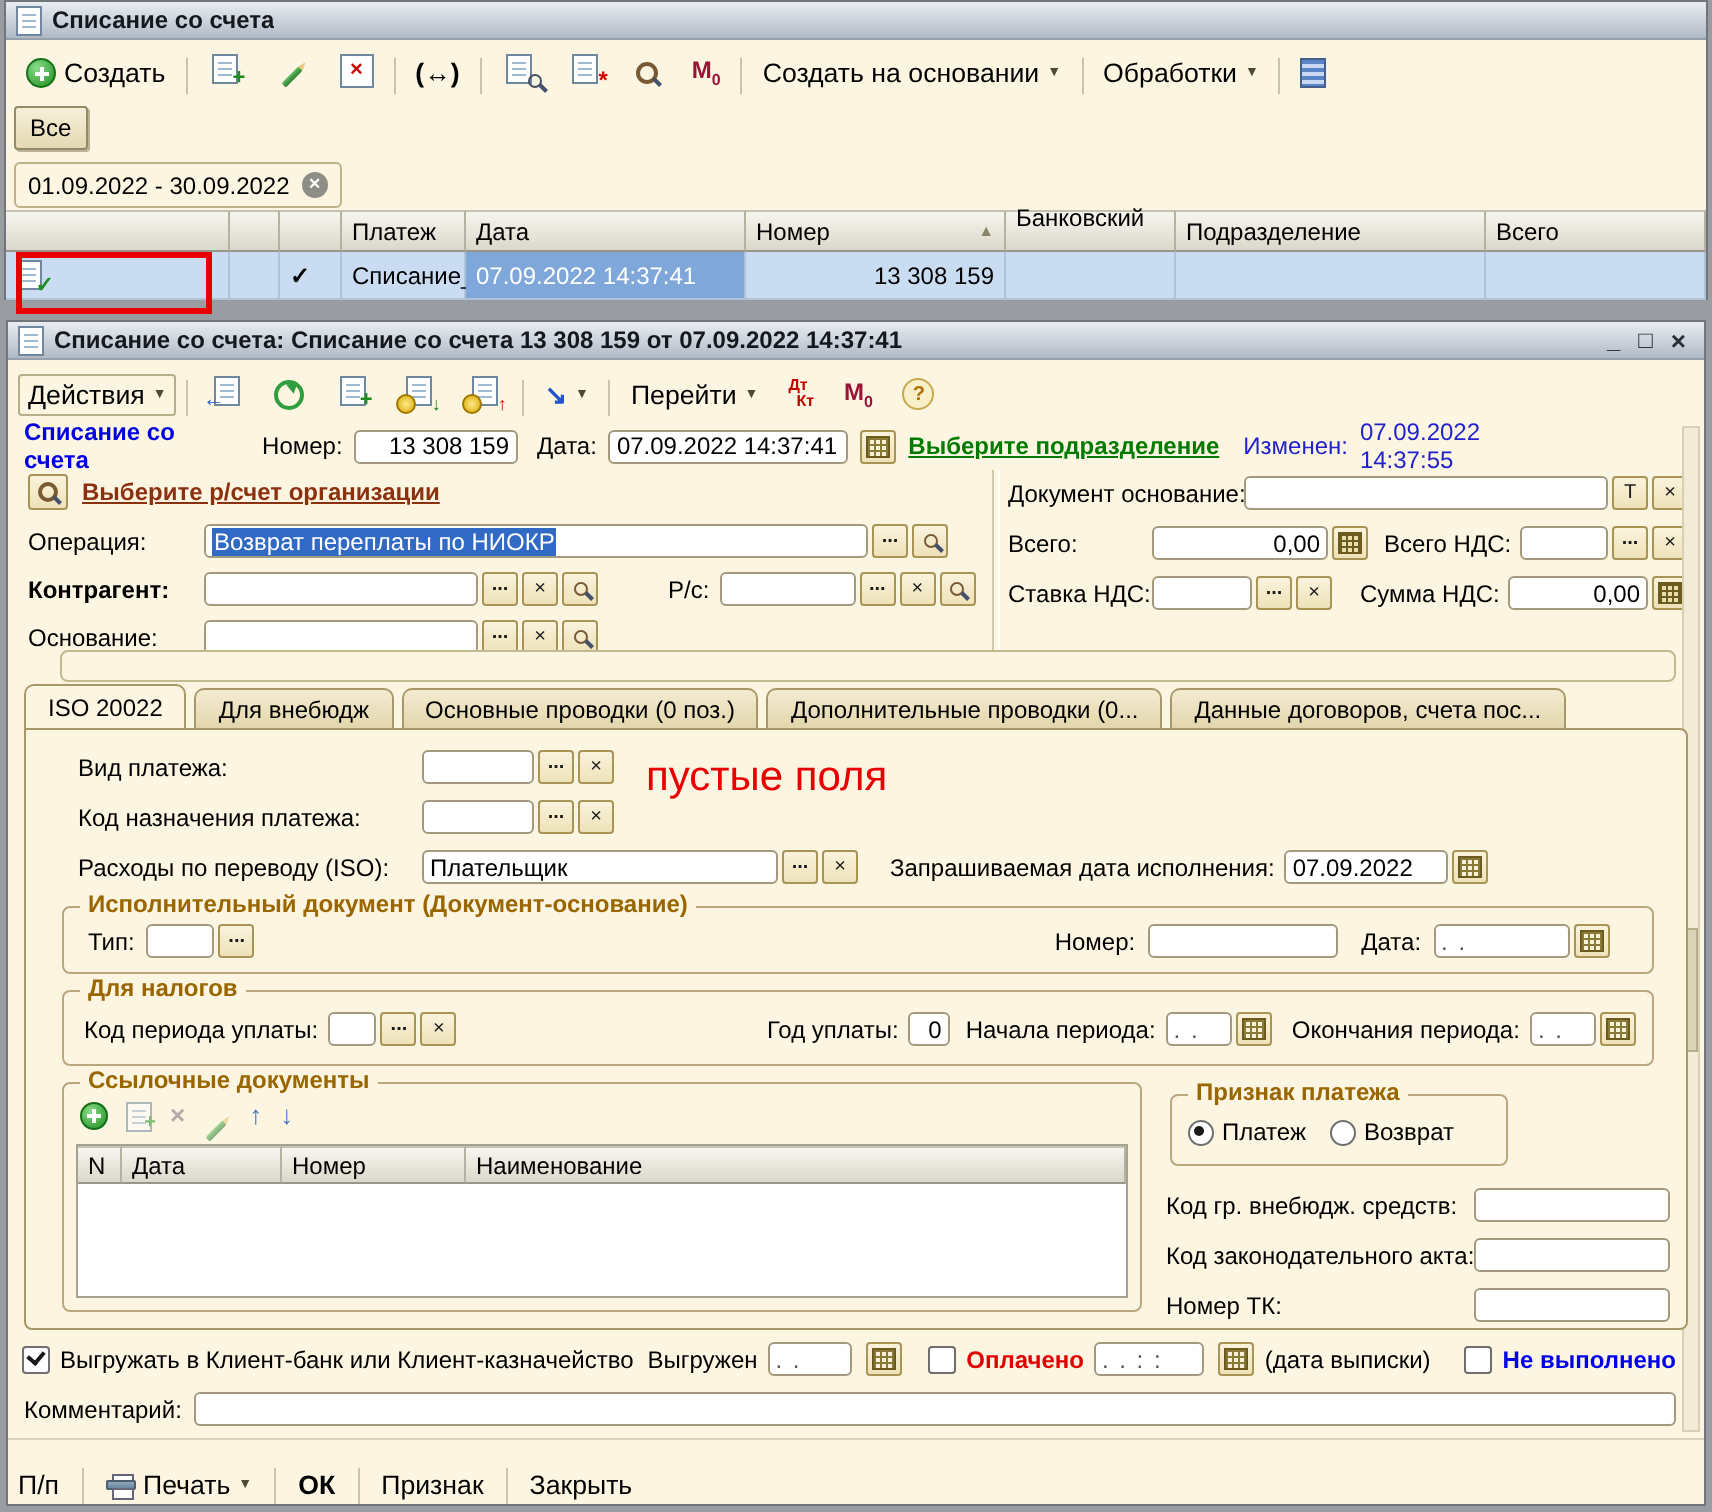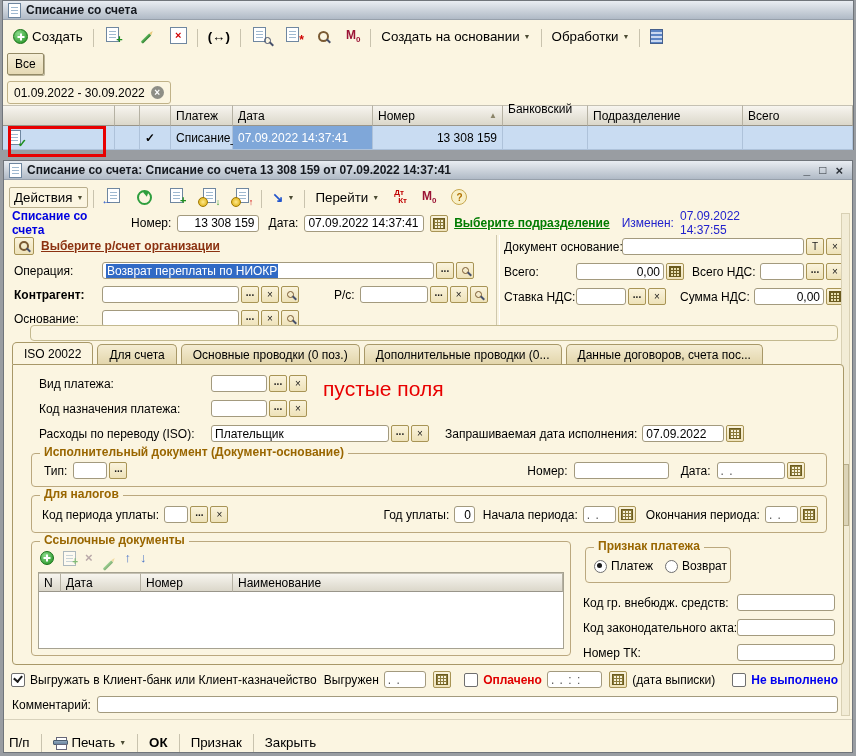--- a/index.html
+++ b/index.html
@@ -400,21 +400,21 @@
     </div>
   </div>
 
   <div class="abs" style="left:26px;top:164px;width:806px;height:14px;border:1px solid #C3B98F;border-radius:4px;background:#FBF5E1"></div>
 
   <div class="abs" style="left:8px;top:182px;right:12px;height:21px;display:flex;align-items:flex-end">
     <div class="tab act">
         <span>ISO 20022</span>
       </div>
     <div class="tab">
-        <span>Для счета</span>
+        <span>Для внебюдж</span>
       </div>
     <div class="tab">
         <span>Основные проводки (0 поз.)</span>
       </div>
     <div class="tab">
         <span>Дополнительные проводки (0...</span>
       </div>
     <div class="tab">
         <span>Данные договоров, счета пос...</span>
       </div>
@@ -539,21 +539,21 @@
               <span>Номер</span>
             </div>
           <div class="hc" style="flex:1;height:19px">
               <span>Наименование</span>
             </div>
         </div>
         <div style="height:100%"></div>
       </div>
     </div>
 
-    <div class="grp" style="left:572px;top:182px;width:146px;height:36px">
+    <div class="grp" style="left:572px;top:182px;width:169px;height:36px">
       <span class="lg">Признак платежа</span>
       <div class="abs flexr" style="left:8px;top:11px;gap:4px">
         <span class="radio on"></span>
         <span class="lbl">Платеж</span>
         <span class="radio" style="margin-left:8px"></span>
         <span class="lbl">Возврат</span>
       </div>
     </div>
 
     <div class="abs flexr" style="left:570px;top:229px;width:252px">

